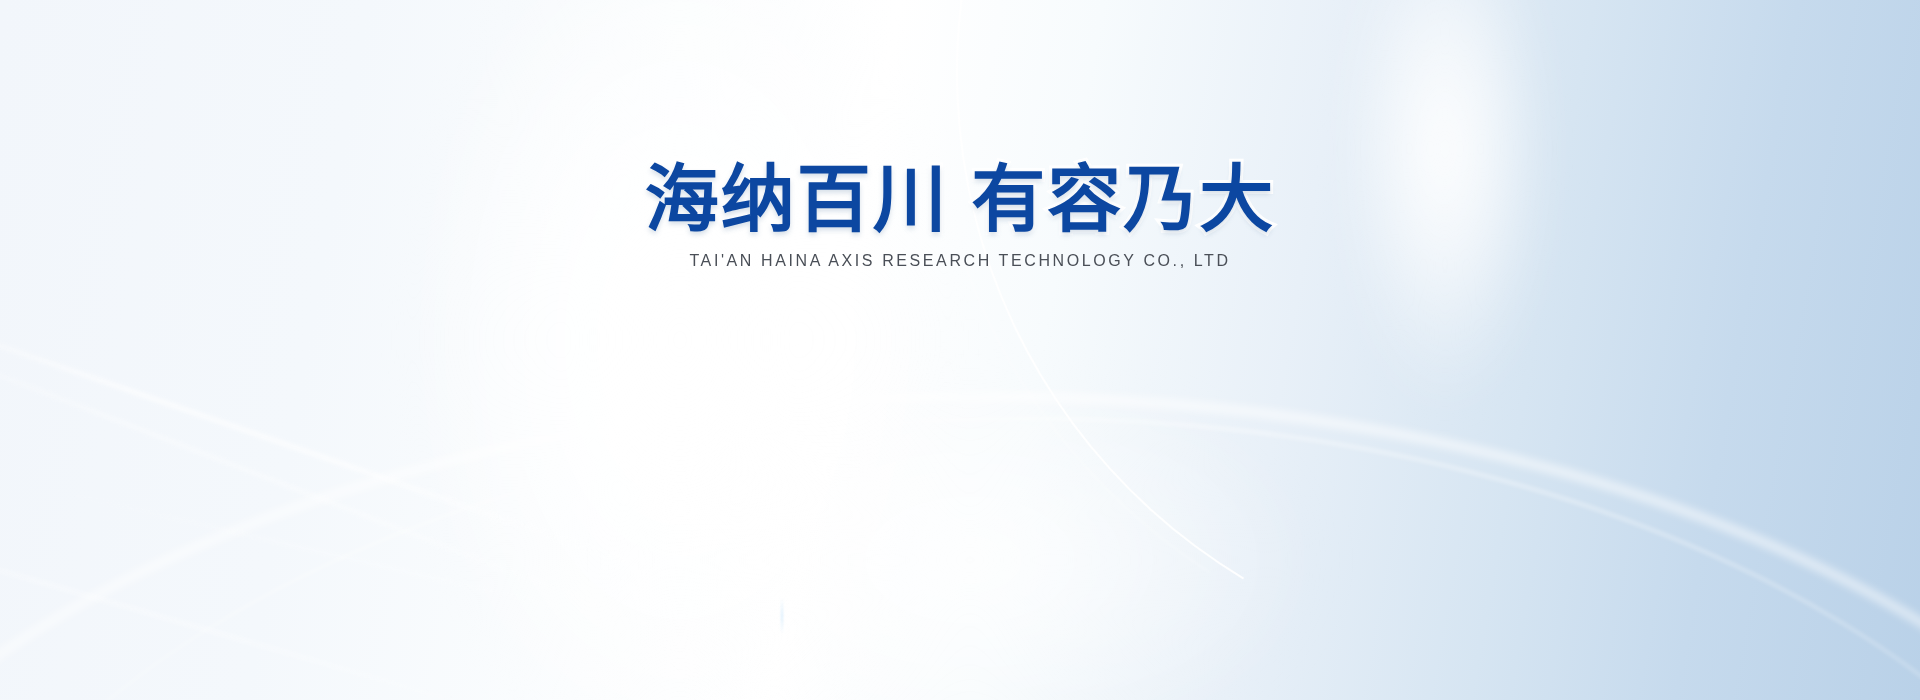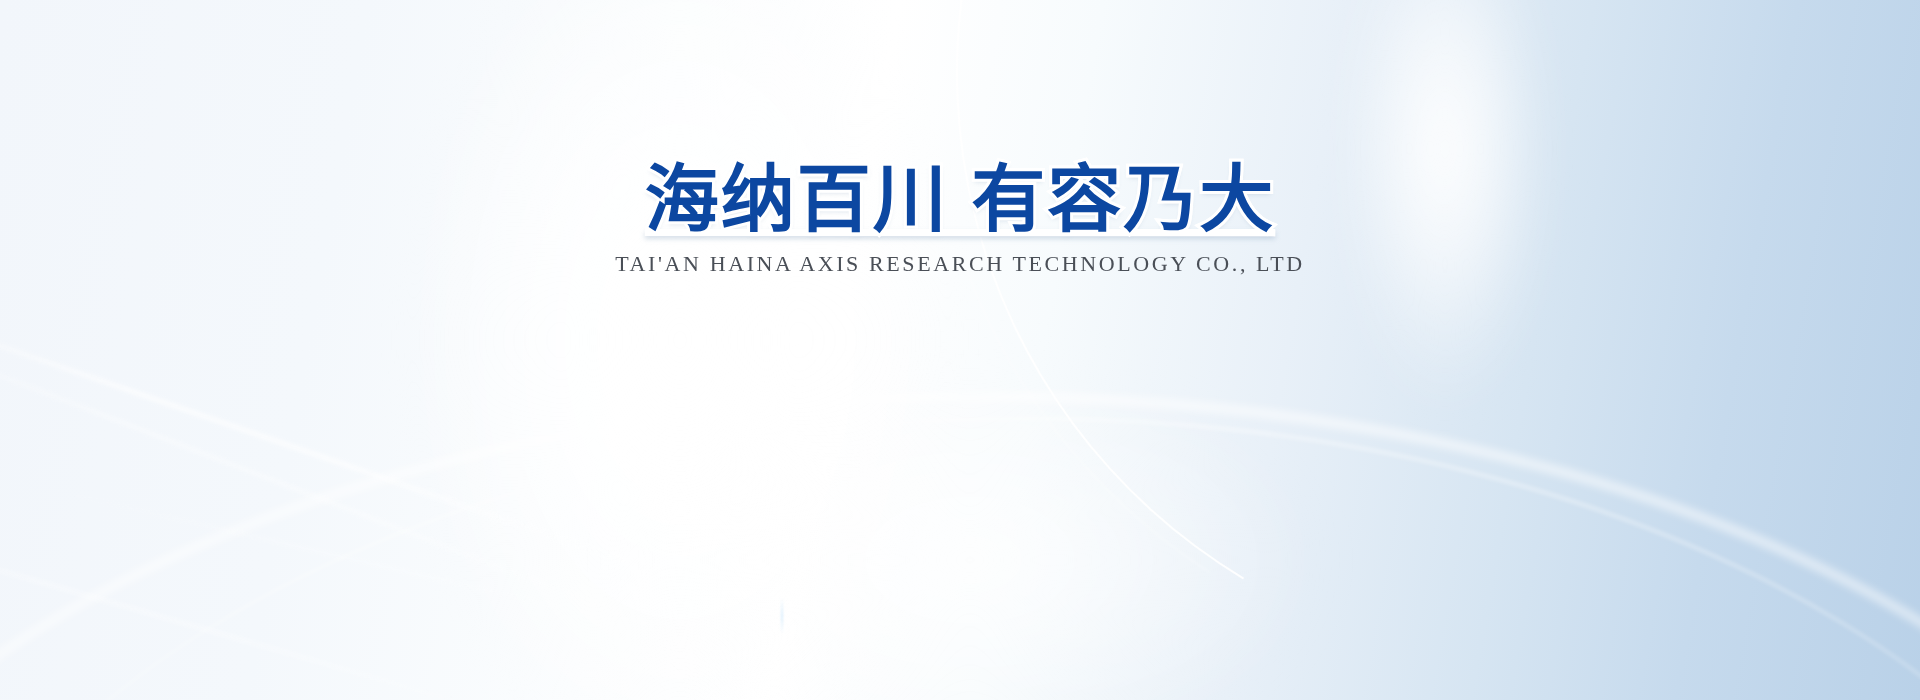--- a/index.html
+++ b/index.html
@@ -209,44 +209,42 @@
     line-height: 1.0;
     font-weight: 700;
     letter-spacing: 2px;
     color: #0c47a1;
     white-space: nowrap;
     -webkit-text-stroke: 6px #ffffff;
     paint-order: stroke fill;
     text-shadow:
       0 3px 5px rgba(120,150,180,0.30),
       0 1px 0 rgba(255,255,255,0.9);
-    text-decoration: underline;
   }
 
   .subtitle {
     margin: 0;
     margin-top: 72px;
     font-size: 37px;
     line-height: 1.2;
     font-weight: 600;
     color: #1b1b1f;
     letter-spacing: 1px;
     white-space: nowrap;
   }
 
   .subtitle-en {
     margin: 4px;
     margin-top: 14px;
-    font-size: 22px;
+    font-size: 16px;
     line-height: 1.2;
     font-weight: 400;
     color: #4a4f57;
     letter-spacing: 2.6px;
     white-space: nowrap;
-    font-family: Liberation Serif, serif;
   }
 </style>
 </head>
 <body>
 
 <div class="banner">
 
   <div class="bloom-center"></div>
   <div class="bloom-shaft"></div>
   <div class="bloom-low"></div>

